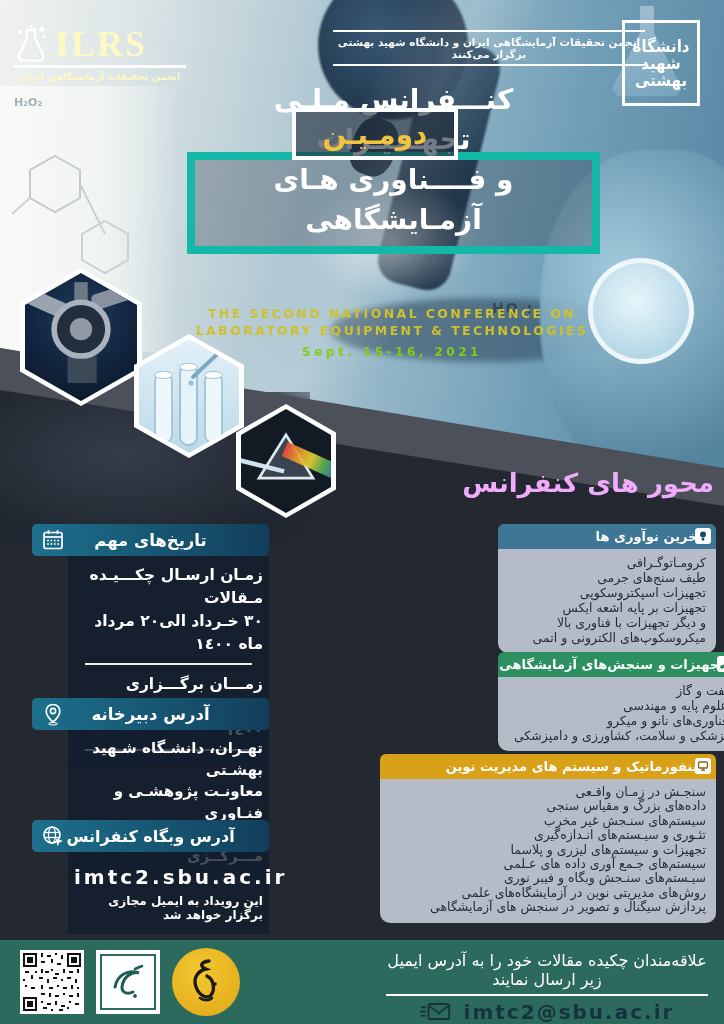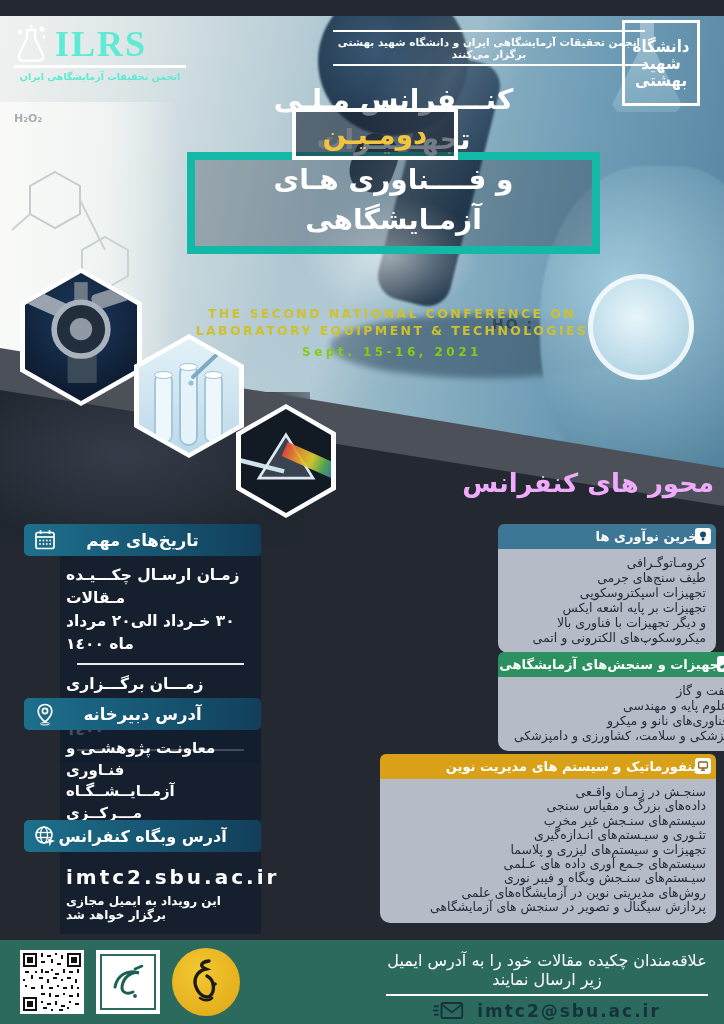--- a/index.html
+++ b/index.html
@@ -1,19 +1,19 @@
 <!DOCTYPE html>
 <html lang="fa"><head>
 <meta charset="utf-8">
 <style>
   html,body{margin:0;padding:0;background:#111;}
   .poster{position:relative;width:724px;height:1024px;overflow:hidden;background:#232831;
           font-family:"DejaVu Sans",sans-serif;}
   
-  .hero{position:absolute;left:0;top:16px;width:724px;height:520px;
+  .hero{position:absolute;left:0;top:0;width:724px;height:520px;
         clip-path:polygon(0 0,724px 0,724px 470px,0 348px);
         background:linear-gradient(100deg,#f0f2f0 0%,#dfe7e8 15%,#bdd0d8 34%,#93b6c6 55%,#6f9db6 75%,#54819f 100%);}
   .chem-panel{position:absolute;left:0;top:86px;width:178px;height:266px;
         background:linear-gradient(90deg,rgba(250,251,249,.95) 0%,rgba(243,246,244,.82) 60%,rgba(243,246,244,0) 100%);}
   .chem-label{position:absolute;left:14px;top:10px;color:#a7b1b3;font-size:11px;font-weight:bold;}
   .m-turret{position:absolute;left:318px;top:-30px;width:150px;height:150px;border-radius:50%;
         background:radial-gradient(circle at 40% 40%,#31516e,#152a40 70%);opacity:.92;filter:blur(1px);}
   .m-tube{position:absolute;left:402px;top:40px;width:74px;height:250px;border-radius:24px;
         background:linear-gradient(180deg,#24405a,#122539);transform:rotate(14deg);opacity:.88;filter:blur(1px);}
   .m-lens{position:absolute;left:352px;top:118px;width:44px;height:58px;border-radius:40%;
@@ -42,47 +42,47 @@
        clip-path:polygon(50% 0%,100% 25%,100% 75%,50% 100%,0% 75%,0% 25%);}
   .hex-in{position:absolute;inset:5px;clip-path:polygon(50% 0%,100% 25%,100% 75%,50% 100%,0% 75%,0% 25%);overflow:hidden;}
   #hex1{left:20px;top:268px;width:122px;height:138px;}
   #hex1 .hex-in{background:radial-gradient(circle at 50% 35%,#1d3a5e,#0c1a2e 80%);}
   #hex2{left:134px;top:334px;width:110px;height:124px;}
   #hex2 .hex-in{background:linear-gradient(180deg,#e3f1f8,#bcd9e8);}
   #hex3{left:236px;top:404px;width:100px;height:114px;}
   #hex3 .hex-in{background:#121a24;}
   .hex svg{width:100%;height:100%;display:block;}
   
-  .ilrs{position:absolute;left:14px;top:24px;width:172px;color:#5eead4;z-index:5;}
+  .ilrs{position:absolute;left:14px;top:24px;width:172px;color:#fef9c3;z-index:5;}
   .ilrs-row{display:flex;align-items:center;gap:7px;}
   .ilrs-acronym{font-family:"Liberation Serif","DejaVu Serif",serif;font-size:36px;font-weight:bold;letter-spacing:2px;line-height:40px;}
   .ilrs-line{border-bottom:3px solid #fff;margin-top:1px;}
   .ilrs-sub{font-size:9.5px;text-align:center;margin-top:3px;direction:rtl;font-weight:bold;}
   .org-line{position:absolute;left:333px;top:30px;width:308px;z-index:5;border-top:2px solid #fff;border-bottom:2px solid #fff;
         padding:4px 2px;color:#fff;font-size:10.5px;font-weight:bold;text-align:center;direction:rtl;}
   .sbu{position:absolute;left:622px;top:20px;width:78px;height:86px;border:3px solid #fff;z-index:5;box-sizing:border-box;
         display:flex;flex-direction:column;align-items:center;justify-content:center;color:#fff;font-weight:bold;direction:rtl;}
   .sbu div{font-size:15px;line-height:17px;transform:scaleY(1.12);}
   
   .ordinal-box{position:absolute;left:292px;top:108px;width:166px;height:52px;border:4px solid #fff;box-sizing:border-box;
         background:rgba(26,36,52,.6);z-index:5;display:flex;align-items:center;justify-content:center;}
   .ordinal-box span{color:#f2c43d;font-size:28px;font-weight:bold;direction:rtl;}
   .title-box{position:absolute;left:187px;top:152px;width:413px;height:102px;border:8px solid #14b8a6;box-sizing:border-box;
         background:rgba(26,36,52,.28);z-index:4;display:flex;flex-direction:column;justify-content:flex-end;padding-bottom:6px;}
   .title-box div{color:#fff;font-size:28px;font-weight:bold;text-align:center;line-height:40px;direction:rtl;}
   .en-lines{position:absolute;left:132px;top:259px;width:520px;text-align:center;z-index:4;margin-top:46px;}
   .en-line{color:#cfc02f;font-size:12.5px;font-weight:bold;letter-spacing:2.4px;line-height:17px;}
   .date-line{margin-top:6px;color:#84cc16;font-size:12px;font-weight:bold;letter-spacing:3.5px;}
   
-  .info-box{position:absolute;left:24px;width:237px;z-index:5;}
+  .info-box{position:absolute;left:32px;width:237px;z-index:5;}
   .info-header{height:32px;border-radius:5px;background:linear-gradient(90deg,#1d708d,#123f5b);
         display:flex;align-items:center;justify-content:center;position:relative;color:#fff;font-weight:bold;
         font-size:16.5px;direction:rtl;}
   .info-header .hicon{position:absolute;left:9px;top:4px;width:24px;height:24px;}
-  .info-body{background:rgba(18,29,46,.78);padding:8px 6px 10px;color:#fff;direction:rtl;text-align:left;font-weight:bold;margin-left:36px;}
+  .info-body{background:rgba(18,29,46,.78);padding:8px 6px 10px;color:#fff;direction:rtl;text-align:right;font-weight:bold;margin-left:36px;}
   #box-dates{top:524px;}
   .dates-line{font-size:15.5px;line-height:23px;}
   .divider{height:0;border-bottom:2px solid #e9edf0;width:88%;margin:7px auto 8px;}
   .divider.last{margin-bottom:2px;}
   #box-address{top:698px;}
   .addr-line{font-size:15px;line-height:21.5px;}
   #box-site{top:820px;}
   #box-site .info-header{font-size:16px;}
   .site-url{font-size:20px;font-weight:bold;letter-spacing:3px;direction:ltr;padding:5px 0 2px;}
   .site-note{font-size:12px;font-weight:bold;padding:3px 0 2px;}
@@ -109,21 +109,21 @@
   .qr{position:absolute;left:20px;top:10px;width:58px;height:58px;background:#fff;padding:3px;}
   .qr svg{width:100%;height:100%;display:block;}
   .logo-square{position:absolute;left:96px;top:10px;width:64px;height:64px;background:#fff;}
   .logo-square .inner{position:absolute;inset:4px;border:2px solid #2b6a60;display:flex;align-items:center;justify-content:center;}
   .logo-oval{position:absolute;left:172px;top:8px;width:68px;height:68px;border-radius:50%;
         background:radial-gradient(circle at 40% 35%,#f3c832,#dfa614);display:flex;align-items:center;justify-content:center;}
   .footer-right{position:absolute;right:12px;top:11px;width:330px;text-align:center;}
   .cta{color:#fff;font-size:16px;font-weight:normal;direction:rtl;}
   .fline{border-bottom:2.5px solid #fff;margin:5px 4px 4px;}
   .email-row{display:flex;align-items:center;justify-content:center;gap:12px;direction:ltr;margin-top:1px;}
-  .email{color:#16333d;font-size:17px;font-weight:bold;letter-spacing:2px;}
+  .email{color:#16333d;font-size:20px;font-weight:bold;letter-spacing:2px;}
 </style>
 </head>
 <body>
 
 <div class="poster">
 
   <div class="hero">
     <div class="chem-panel">
       <span class="chem-label">H₂O₂</span>
       <svg width="178" height="266">
@@ -261,20 +261,21 @@
   <div class="info-box" id="box-address">
     <div class="info-header">
       <svg class="hicon" viewBox="0 0 22 24">
         <path d="M11 2.5 C7 2.5 4.2 5.4 4.2 9.2 c0 4.8 6.8 10.8 6.8 10.8 s6.8 -6 6.8 -10.8 C17.8 5.4 15 2.5 11 2.5 z" fill="none" stroke="#fff" stroke-width="1.7"></path>
         <circle cx="11" cy="9" r="2.6" fill="none" stroke="#fff" stroke-width="1.6"></circle>
         <ellipse cx="11" cy="21.8" rx="4.5" ry="1.2" fill="none" stroke="#fff" stroke-width="1"></ellipse>
       </svg>
       <span>آدرس دبیرخانه</span>
     </div>
     <div class="info-body">
+      <div class="addr-line">تهـران، دانشـگاه شـهید بهشـتی</div>
       <div class="addr-line">معاونـت پژوهشـی و فنـاوری</div>
       <div class="addr-line">آزمــایــشــگـاه مـــرکــزی</div>
     </div>
   </div>
 
   <div class="info-box" id="box-site">
     <div class="info-header">
       <svg class="hicon" viewBox="0 0 24 24">
         <circle cx="11" cy="11" r="8" fill="none" stroke="#fff" stroke-width="1.6"></circle>
         <ellipse cx="11" cy="11" rx="3.5" ry="8" fill="none" stroke="#fff" stroke-width="1.3"></ellipse>

